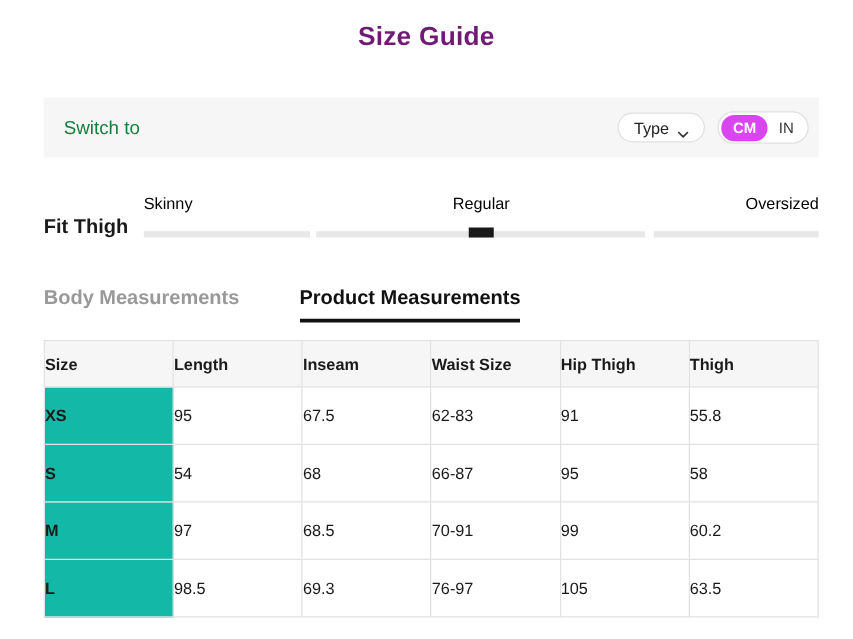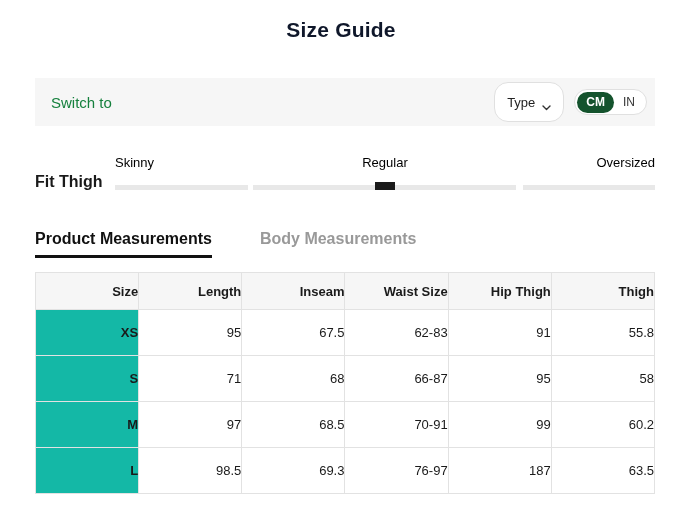--- a/index.html
+++ b/index.html
@@ -12,36 +12,36 @@
   }
   .page { position: relative; width: 682px; height: 511px; background: #fff; }
 
   
   .title {
     padding-top: 17px;
     text-align: center;
     font-size: 21px;
     font-weight: bold;
     letter-spacing: 0.2px;
-    color: #0f172a;
+    color: #701a75;
     line-height: 25px;
   }
 
   
   .switch-bar {
     margin: 36px 27px 0 35px;
     width: 620px; height: 48px;
     background: #f6f6f6;
     display: flex; align-items: center;
     padding: 0 8px 0 16px;
   }
   .switch-label { font-size: 15px; color: #15803d; text-align: center; }
   .switch-controls { margin-left: auto; display: flex; align-items: center; gap: 10px; }
   .type-pill {
-    height: 40px;
+    height: 24px;
     background: #fff;
     border: 1px solid #e0e0e0;
     border-radius: 14px;
     display: flex; align-items: center; gap: 7px;
     padding: 0 12px;
     font-size: 13px; color: #222;
     cursor: pointer;
   }
   .chevron { width: 9px; height: 6px; display: inline-block; }
   .unit-toggle {
@@ -55,21 +55,21 @@
   .unit-opt {
     height: 21px;
     display: flex; align-items: center;
     padding: 0 9px;
     font-size: 12px;
     border-radius: 11px;
     color: #333;
     cursor: pointer;
   }
   .unit-opt.selected {
-    background: #14532d;
+    background: #d946ef;
     color: #fff;
     font-weight: bold;
   }
 
   
   .fit-section {
     margin: 29px 27px 0 35px;
     display: flex;
     height: 35px;
   }
@@ -119,21 +119,21 @@
 
   
   .table-wrap { margin: 14px 27px 0 35px; }
   table {
     width: 620px;
     border-collapse: collapse;
     table-layout: fixed;
   }
   th, td {
     border: 1px solid #e2e2e2;
-    text-align: right;
+    text-align: left;
     vertical-align: middle;
     font-size: 13px;
     color: #1a1a1a;
   }
   thead th {
     height: 37px;
     background: #f6f6f6;
     font-weight: bold;
   }
   tbody td { height: 46px; background: #fff; }
@@ -174,22 +174,22 @@
       <span class="fit-opt center">Regular</span>
       <span class="fit-opt right">Oversized</span>
       <div class="track-seg seg1"></div>
       <div class="track-seg seg2"></div>
       <div class="track-seg seg3"></div>
       <div class="thumb"></div>
     </div>
   </div>
 
   <div class="tabs">
+    <div class="tab inactive">Body Measurements</div>
     <div class="tab active">Product Measurements</div>
-    <div class="tab inactive">Body Measurements</div>
   </div>
 
   <div class="table-wrap">
     <table>
       <thead>
         <tr>
           <th>Size</th>
           <th>Length</th>
           <th>Inseam</th>
           <th>Waist Size</th>
@@ -201,39 +201,39 @@
         <tr>
           <td class="size-cell">XS</td>
           <td>95</td>
           <td>67.5</td>
           <td>62-83</td>
           <td>91</td>
           <td>55.8</td>
         </tr>
         <tr>
           <td class="size-cell">S</td>
-          <td>71</td>
+          <td>54</td>
           <td>68</td>
           <td>66-87</td>
           <td>95</td>
           <td>58</td>
         </tr>
         <tr>
           <td class="size-cell">M</td>
           <td>97</td>
           <td>68.5</td>
           <td>70-91</td>
           <td>99</td>
           <td>60.2</td>
         </tr>
         <tr>
           <td class="size-cell">L</td>
           <td>98.5</td>
           <td>69.3</td>
           <td>76-97</td>
-          <td>187</td>
+          <td>105</td>
           <td>63.5</td>
         </tr>
       </tbody>
     </table>
   </div>
 
 </div>
 
 </body></html>

